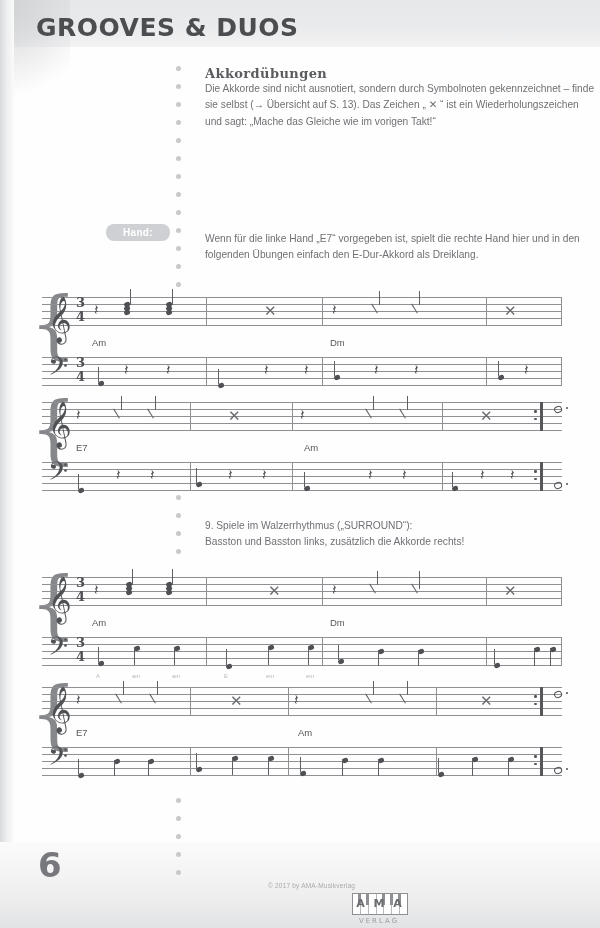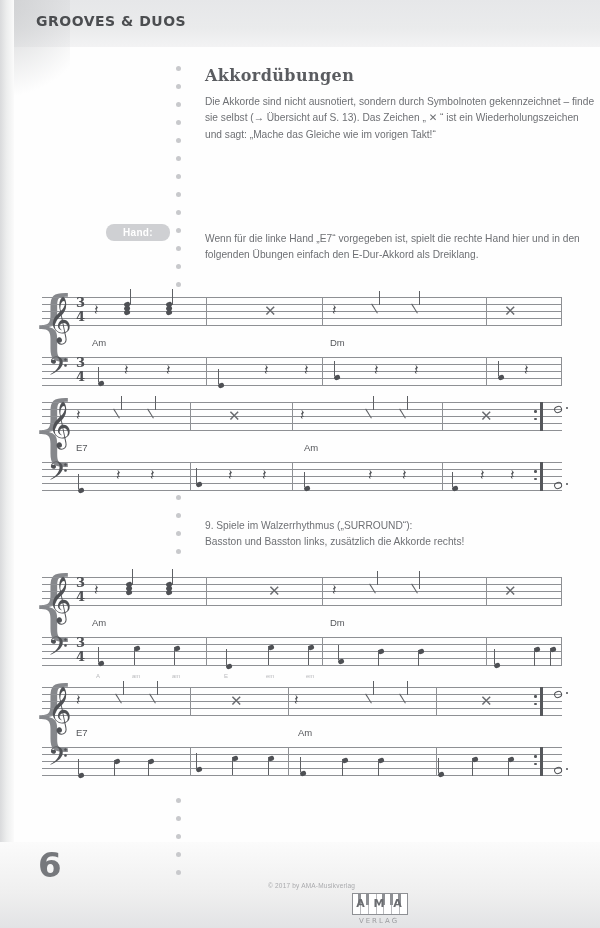--- a/index.html
+++ b/index.html
@@ -28,36 +28,36 @@
     position:absolute;left:0;top:0;width:600px;height:47px;
     background:linear-gradient(to bottom,#e6e7e9 0%,#eaebec 60%,#f3f3f4 100%);
   }
   .corner-shade{
     position:absolute;left:0;top:0;width:70px;height:120px;
     background:radial-gradient(circle at 0 0,#cfd0d2 0%,rgba(255,255,255,0) 70%);
   }
   
   .page-title{
     position:absolute;left:36px;top:13px;
-    font-size:14px;font-weight:bold;letter-spacing:.5px;
+    font-size:25px;font-weight:bold;letter-spacing:.5px;
     color:#4b4d50;
     font-family:"DejaVu Sans", sans-serif;
   }
   
   .dot-rail{position:absolute;left:176px;}
   .dot{
     width:5px;height:5px;border-radius:50%;
     background:#c8c9cc;margin-bottom:13px;
   }
   
   .text-col{position:absolute;left:205px;width:392px;}
   .sec-title{
     font-family:"DejaVu Serif", serif;
-    font-size:16px;font-weight:bold;color:#5a5c60;
-    letter-spacing:.4px;margin-bottom:9px;
+    font-size:13px;font-weight:bold;color:#5a5c60;
+    letter-spacing:.4px;
   }
   .para{
     font-size:10.2px;line-height:16.4px;color:#6e7074;
   }
   
   .tipp-pill{
     position:absolute;left:106px;top:224px;
     width:64px;height:17px;border-radius:8px;
     background:#cfd0d3;
     color:#ffffff;font-size:10px;font-weight:bold;

